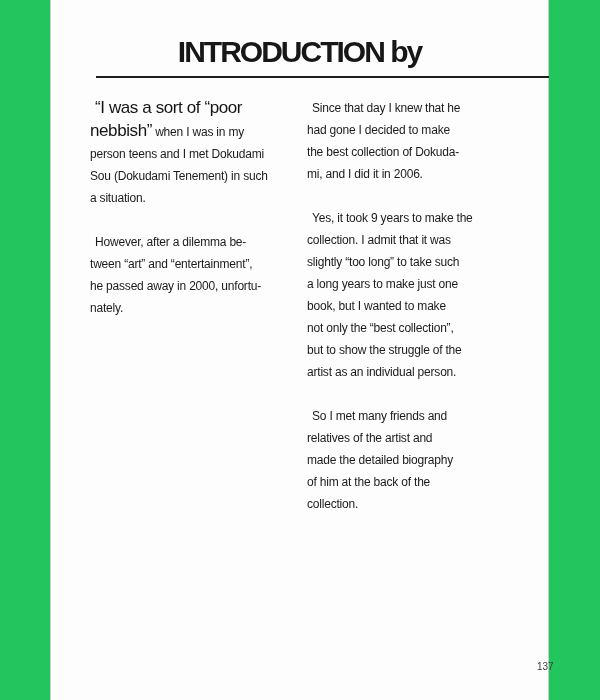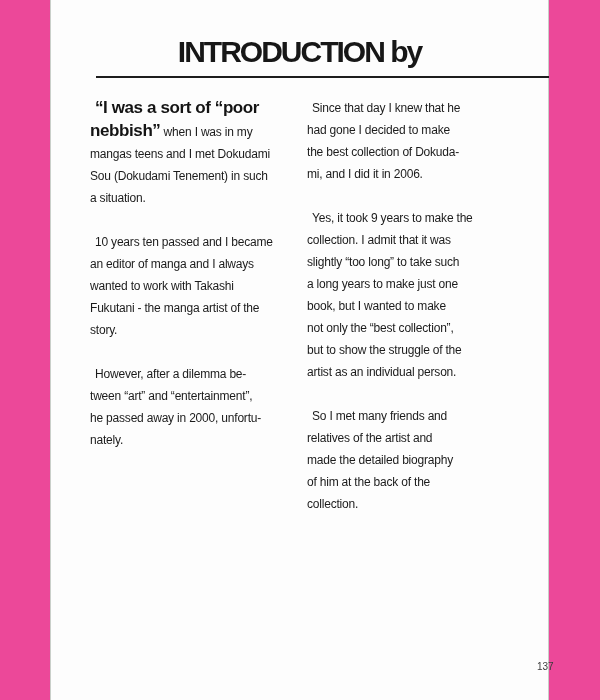--- a/index.html
+++ b/index.html
@@ -7,21 +7,21 @@
     padding: 0;
     width: 600px;
     height: 700px;
     overflow: hidden;
     font-family: "Liberation Sans", sans-serif;
   }
   .bg {
     position: relative;
     width: 600px;
     height: 700px;
-    background: #ec4899;
+    background: #22c55e;
   }
   .paper {
     position: absolute;
     left: 50px;
     top: 0;
     width: 499px;
     height: 700px;
     background: #fdfdfd;
     box-shadow: inset 1px 0 0 #c9cfc9, inset -1px 0 0 #c9cfc9;
   }
@@ -51,21 +51,21 @@
     margin: 0 0 22px 0;
     font-size: 12px;
     line-height: 22px;
     white-space: pre;
     text-indent: 5px;
     letter-spacing: -0.2px;
     color: #1b1b1b;
   }
   .lead {
     font-size: 17px;
-    font-weight: 700;
+    font-weight: 400;
     letter-spacing: -0.4px;
     color: #141414;
   }
   .pagenum {
     position: absolute;
     left: 487px;
     top: 661px;
     font-size: 10px;
     color: #3c3c3c;
   }
@@ -76,28 +76,23 @@
 <div class="bg">
   <div class="paper">
 
     <h1 class="title">INTRODUCTION by</h1>
 
     <div class="rule"></div>
 
     <div class="col col-left">
       <p><span class="lead">“I was a sort of “poor
 nebbish”</span><span> when I was in my
-mangas teens and I met Dokudami
+person teens and I met Dokudami
 Sou (Dokudami Tenement) in such
 a situation.</span></p>
-      <p>10 years ten passed and I became
-an editor of manga and I always
-wanted to work with Takashi
-Fukutani - the manga artist of the
-story.</p>
       <p>However, after a dilemma be-
 tween “art” and “entertainment”,
 he passed away in 2000, unfortu-
 nately.</p>
     </div>
 
     <div class="col col-right">
       <p>Since that day I knew that he
 had gone I decided to make
 the best collection of Dokuda-

